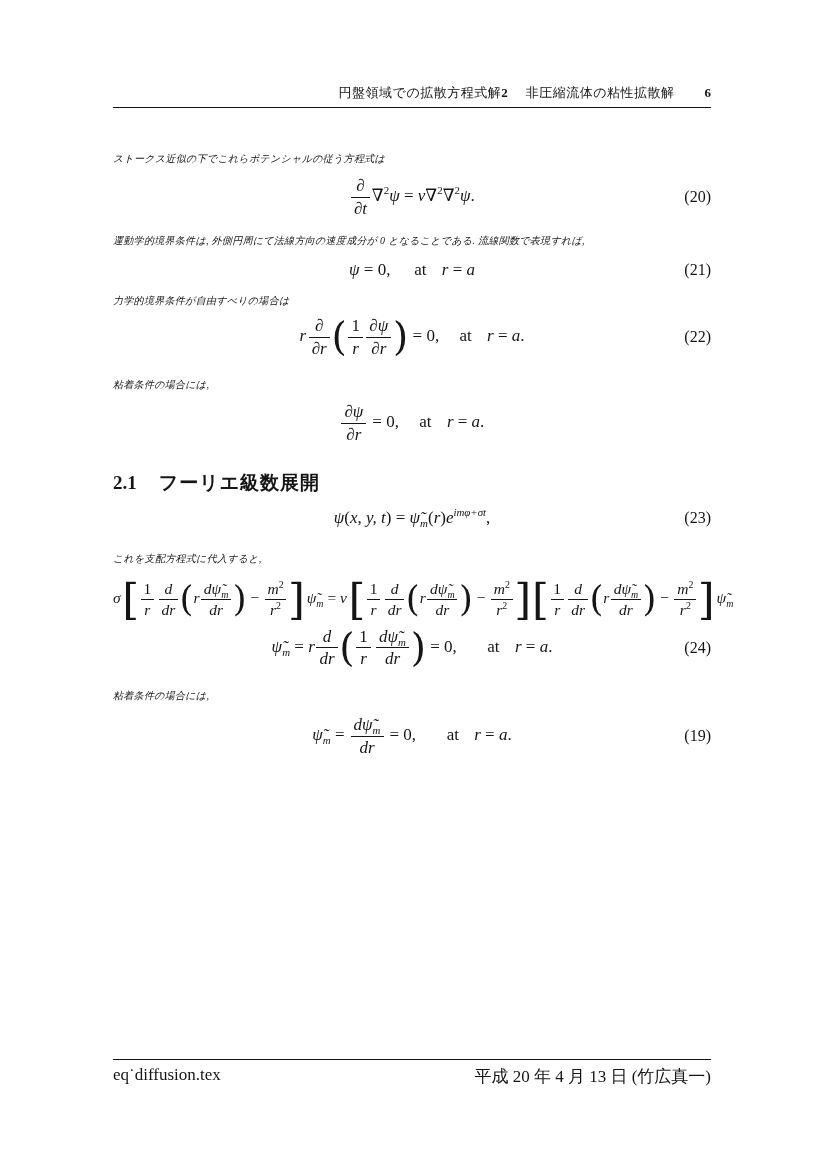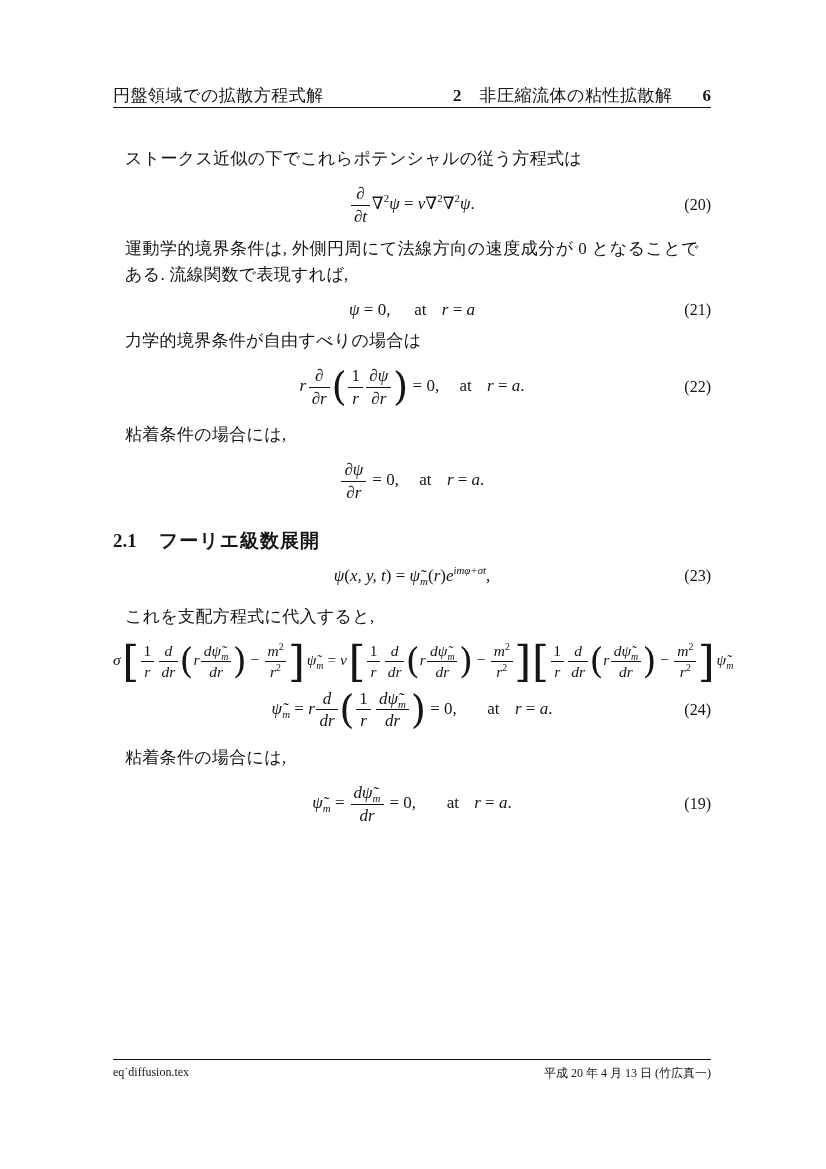--- a/index.html
+++ b/index.html
@@ -1,32 +1,32 @@
 <!DOCTYPE html>
 <html><head>
 <meta charset="utf-8">
 <style>
   html,body{margin:0;padding:0;background:#fff;}
   .page{position:relative;width:826px;height:1169px;background:#ffffff;color:#151515;
         font-family:"Liberation Serif","DejaVu Serif",serif;overflow:hidden;}
 
   
   .header{position:absolute;top:84px;left:113px;width:598px;display:flex;
-          justify-content:space-between;align-items:baseline;font-size:17px;}
+          justify-content:flex-end;align-items:baseline;font-size:13px;}
   .header .hleft{font-family:"Liberation Sans","DejaVu Sans",sans-serif;letter-spacing:.5px;}
   .hright{display:flex;align-items:baseline;}
   .hright .secnum{font-weight:bold;font-family:"Liberation Serif",serif;}
   .hright .htitle{font-family:"Liberation Sans","DejaVu Sans",sans-serif;margin-left:18px;letter-spacing:.5px;}
   .hright .pagenum{font-weight:bold;margin-left:30px;font-family:"Liberation Serif",serif;}
   .hrule{position:absolute;top:107px;left:113px;width:598px;border-top:1px solid #111;}
 
   
   .bodycol{position:absolute;top:128px;left:113px;width:598px;}
 
-  .para{font-size:17px;line-height:26px;margin:12px;text-align:justify;letter-spacing:.3px;}
+  .para{font-size:10px;line-height:26px;margin:0;text-align:justify;letter-spacing:.3px;font-style:italic;}
   .mt18{margin-top:18px;} .mt10{margin-top:10px;} .mt8{margin-top:8px;} .mt14{margin-top:14px;}
   .mt22{margin-top:22px;} .mt28{margin-top:28px;}
 
   
   .eqblock{position:relative;text-align:center;}
   .eq{display:inline-block;font-size:17px;white-space:nowrap;
       font-family:"Liberation Serif","DejaVu Serif","DejaVu Sans",serif;}
   .eq.wide{font-size:15.5px;}
   .eqnum{position:absolute;right:0;top:50%;transform:translateY(-50%);font-size:16px;}
   .mi{font-style:italic;}
@@ -46,21 +46,21 @@
 
   
   .secheading{margin:26px 0 0 0;font-size:19px;display:flex;align-items:baseline;}
   .secheading .shnum{font-weight:bold;font-family:"Liberation Serif",serif;text-align:right;}
   .secheading .shtitle{font-weight:bold;margin-left:22px;
         font-family:"Liberation Sans","DejaVu Sans",sans-serif;letter-spacing:1px;}
 
   
   .frule{position:absolute;top:1059px;left:113px;width:598px;border-top:1px solid #111;}
   .footer{position:absolute;top:1065px;left:113px;width:598px;display:flex;
-          justify-content:space-between;font-size:12px;}
+          justify-content:space-between;font-size:17px;}
 </style>
 </head>
 <body>
 
 <div class="page">
 
   <div class="header">
     <span class="hleft">円盤領域での拡散方程式解</span>
     <span class="hright">
       <span class="secnum">2</span>

